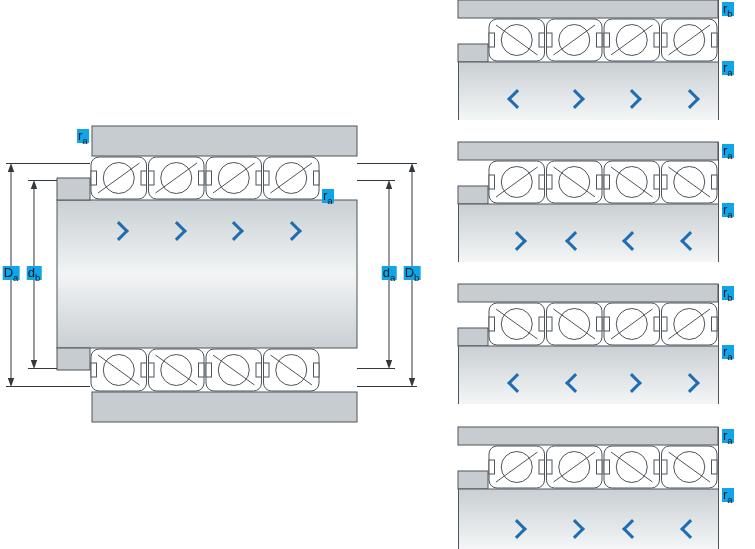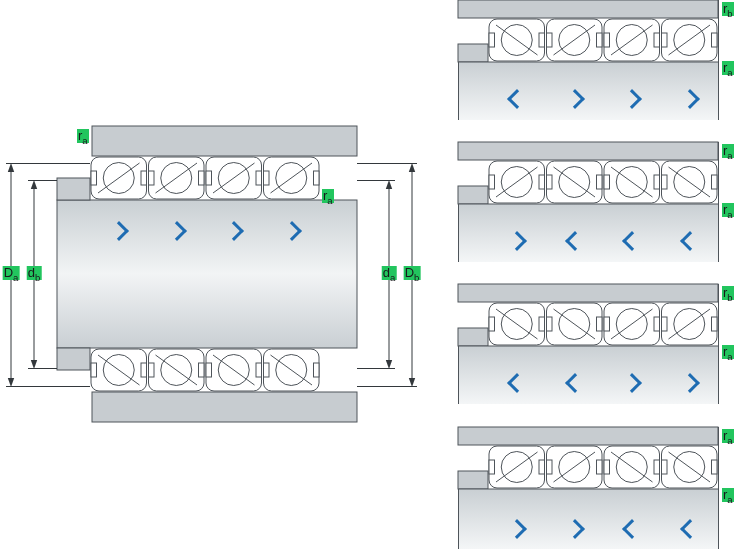--- a/index.html
+++ b/index.html
@@ -10,21 +10,21 @@
   .band{fill:var(--band,#c7ccd0);stroke:var(--line,#4e545a);stroke-width:1;}
   .body-main{fill:url(#gmain);stroke:var(--line,#4e545a);stroke-width:1;}
   .body-var{fill:url(#gvar);}
   .edge{stroke:var(--line,#4e545a);stroke-width:1;fill:none;}
   .brg{fill:#fff;stroke:var(--line,#4e545a);stroke-width:1;}
   .brg-line{stroke:var(--line,#4e545a);stroke-width:1;fill:none;}
   .dimline{stroke:var(--dim,#33383c);stroke-width:1;fill:none;}
   .dimarrow{fill:var(--dim,#33383c);stroke:none;}
 
   
-  .lbl{position:absolute;font-size:13px;line-height:1.1;color:#17191b;background:#22c55e;padding:0 1px;white-space:nowrap;}
+  .lbl{position:absolute;font-size:13px;line-height:1.1;color:#17191b;background:#0ea5e9;padding:0 1px;white-space:nowrap;}
   .lbl sub{font-size:9.5px;line-height:0;}
   .dim{transform:translateX(-50%);}
 
   
   .chev{position:absolute;width:11px;height:11px;border:solid var(--arrow,#1e6cb2);border-width:0 3px 3px 0;}
   .chev[data-dir="right"]{transform:rotate(-45deg);}
   .chev[data-dir="left"]{transform:rotate(135deg);}
 </style>
 </head>
 <body>

